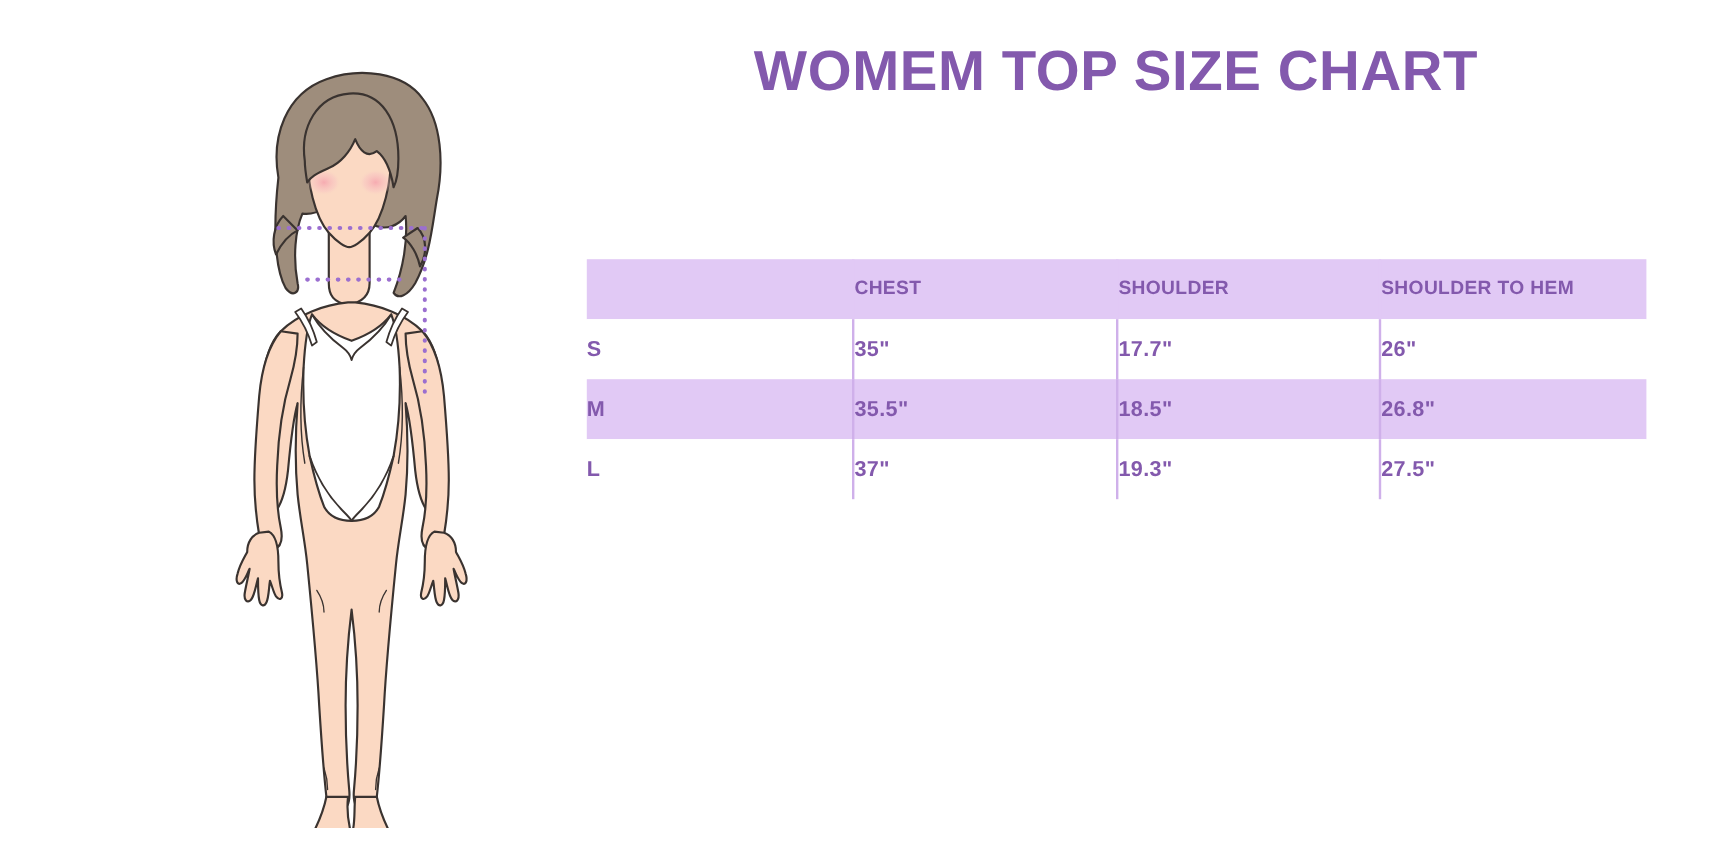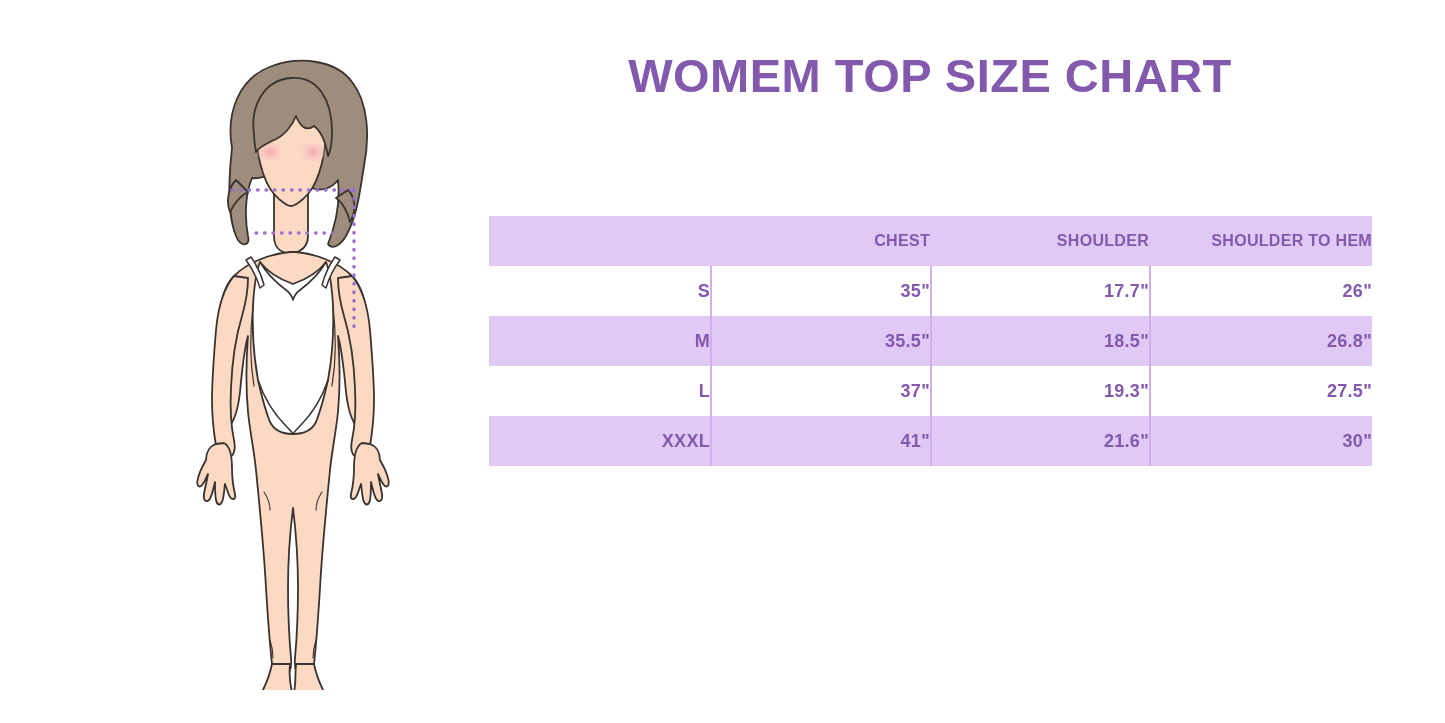--- a/index.html
+++ b/index.html
@@ -13,21 +13,21 @@
     position: relative;
     overflow: hidden;
     font-family: "Liberation Sans", sans-serif;
     -webkit-font-smoothing: antialiased;
   }
 
   
   #chart-title {
     position: absolute;
     left: 470px;
-    top: 48px;
+    top: 31px;
     width: 920px;
     text-align: center;
     font-family: "Liberation Sans", sans-serif;
     font-size: 47px;
     font-weight: bold;
     letter-spacing: 0.5px;
     color: #8359ad;
     white-space: nowrap;
   }
 
@@ -56,21 +56,21 @@
   }
   #size-table col.c-size { width: 222px; }
   #size-table col.c-a    { width: 220px; }
   #size-table col.c-b    { width: 219px; }
   #size-table col.c-c    { width: 222px; }
 
   #size-table th,
   #size-table td {
     height: 50px;
     padding: 0;
-    text-align: right;
+    text-align: left;
     vertical-align: middle;
     font-family: "Liberation Sans", sans-serif;
     font-weight: bold;
     color: #8359ad;
     border-right: 2px solid #cfb0ea;
   }
   #size-table th:last-child,
   #size-table td:last-child {
     border-right: none;
   }
@@ -322,20 +322,14 @@
       <td>35.5"</td>
       <td>18.5"</td>
       <td>26.8"</td>
     </tr>
     <tr class="row-plain">
       <td class="size-cell">L</td>
       <td>37"</td>
       <td>19.3"</td>
       <td>27.5"</td>
     </tr>
-    <tr class="row-shaded">
-      <td class="size-cell">XXXL</td>
-      <td>41"</td>
-      <td>21.6"</td>
-      <td>30"</td>
-    </tr>
   </tbody>
 </table>
 
 </body></html>

